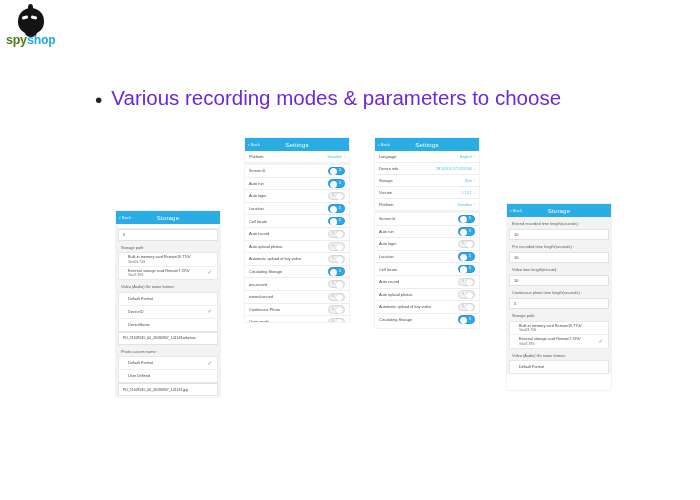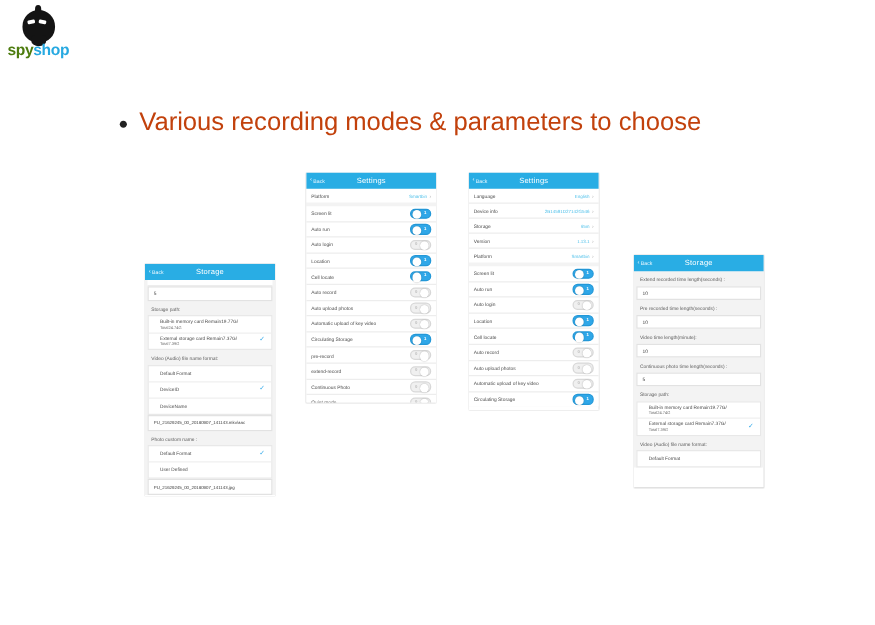--- a/index.html
+++ b/index.html
@@ -28,32 +28,32 @@
   #logo .eyeR{left:15px;transform:rotate(12deg);}
   #logo .body{
     position:absolute;left:9px;top:24px;width:12px;height:9px;
     background:#141414;border-radius:3px 3px 50% 50%;
   }
   #logo .wordmark{
     position:absolute;left:0px;top:30px;width:70px;
     font-size:12.5px;font-weight:bold;letter-spacing:-0.3px;line-height:1;
   }
   #logo .w-spy{color:#4d7c0f;}
-  #logo .w-shop{color:#27a9e1;}
+  #logo .w-shop{color:#27a9e1;font-family:Liberation Mono, monospace;}
 
   
   #title-row{
     position:absolute;left:95px;top:86px;width:520px;
     display:flex;align-items:flex-start;
   }
   #title-bullet{
     font-size:21px;line-height:1;color:#222;margin-right:9px;margin-top:3px;
   }
   #title-text{
-    font-size:20.5px;color:#c2410c;line-height:1.15;white-space:nowrap;
+    font-size:20.5px;color:#6d28d9;line-height:1.15;white-space:nowrap;
   }
 
   
   .panel{
     position:absolute;background:#ffffff;
     box-shadow:0 0 1px rgba(0,0,0,.30);
     overflow:hidden;
   }
   .panel-header{
     background:#29ade4;color:#ffffff;height:13px;

